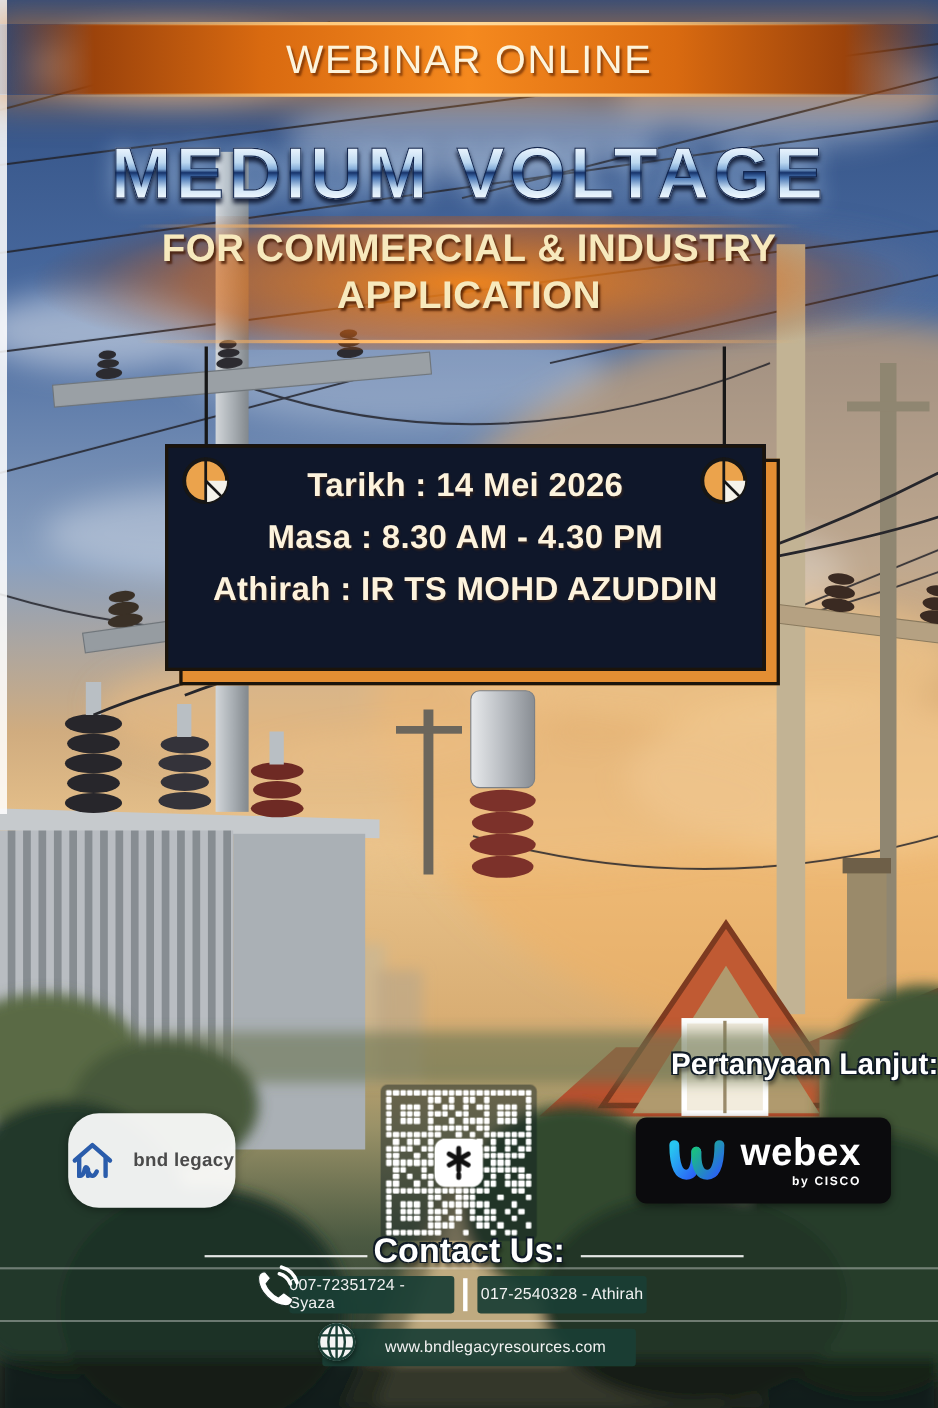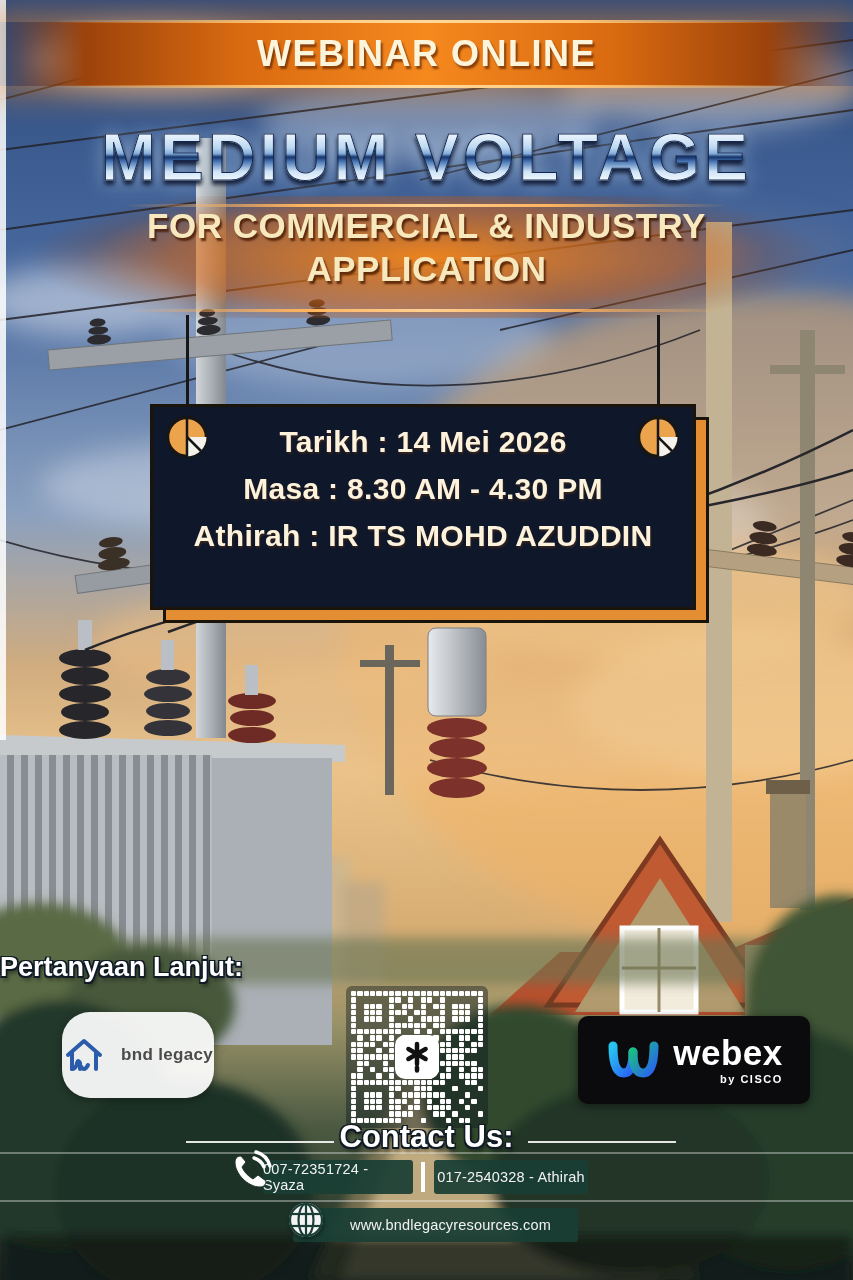--- a/index.html
+++ b/index.html
@@ -11,21 +11,21 @@
     background:rgba(255,255,255,.85);z-index:1;}
 
   
   .ribbon{position:absolute;left:0;right:0;top:22px;height:64px;z-index:3;
     background:linear-gradient(90deg,rgba(96,40,6,.15) 0%,#9c430b 10%,#d96a10 28%,#f5891e 50%,#d96a10 72%,#9c430b 90%,rgba(96,40,6,.15) 100%);
     box-shadow:0 0 34px 8px rgba(243,134,28,.5);
     display:flex;align-items:center;justify-content:center;}
   .ribbon::before,.ribbon::after{content:"";position:absolute;left:6%;right:6%;height:3px;
     background:linear-gradient(90deg,transparent,#ffc777 30%,#ffd99a 50%,#ffc777 70%,transparent);}
   .ribbon::before{top:-2px}.ribbon::after{bottom:-2px}
-  .ribbon-text{font-size:36px;font-weight:700;letter-spacing:1.5px;color:#fdf4dc;
+  .ribbon-text{font-size:36px;font-weight:400;letter-spacing:1.5px;color:#fdf4dc;
     text-shadow:2px 3px 2px rgba(86,30,0,.65);}
 
   
   .title{position:absolute;left:0;right:0;top:124px;z-index:3;text-align:center;
     font-size:66px;font-weight:800;letter-spacing:4px;line-height:1;
     background:linear-gradient(180deg,#f8fcff 0%,#e2effb 20%,#bcd8f0 36%,#84add9 45%,#16336b 50%,#4a77b4 57%,#cfe4f6 72%,#f2f9fe 86%,#ffffff 100%);
     -webkit-background-clip:text;background-clip:text;color:transparent;
     -webkit-text-stroke:1px #13264e;
     filter:drop-shadow(0 4px 2px rgba(8,16,40,.85)) drop-shadow(0 0 10px rgba(205,230,255,.45));}
 
@@ -48,37 +48,37 @@
   .card{position:absolute;left:150px;top:404px;width:546px;height:206px;z-index:5;
     background:#0f172a;border:3px solid #1b140b;padding-top:11px;text-align:center;}
   .card-line{font-size:30px;font-weight:700;line-height:47px;color:#fdf3dd;
     letter-spacing:.3px;text-shadow:1px 2px 2px rgba(120,60,10,.35);}
   .pin{position:absolute;top:414px;width:46px;height:46px;z-index:6;}
   .pin.left{left:164px}.pin.right{left:635px}
 
   
   .outlined{color:#fff;font-weight:800;
     text-shadow:-1.5px -1.5px 0 #101b26,1.5px -1.5px 0 #101b26,-1.5px 1.5px 0 #101b26,1.5px 1.5px 0 #101b26,2px 4px 4px rgba(0,0,0,.55);}
-  .inquiry{position:absolute;left:0;right:0;top:952px;z-index:5;text-align:left;font-size:27px;}
+  .inquiry{position:absolute;left:0;right:0;top:952px;z-index:5;text-align:right;font-size:27px;}
   .qr-wrap{position:absolute;left:346px;top:986px;width:142px;height:142px;z-index:5;
     background:rgba(10,24,30,.42);border-radius:6px;padding:5px;}
   .qr-grid{width:100%;height:100%;display:grid;
     grid-template-columns:repeat(21,1fr);grid-template-rows:repeat(21,1fr);gap:1px;}
   .qr-grid i{display:block}
   .qr-grid i.on{background:#fff;border-radius:1px;}
   .qr-logo{position:absolute;left:50%;top:50%;transform:translate(-50%,-50%);
     width:44px;height:44px;background:#fff;border-radius:10px;
     display:flex;align-items:center;justify-content:center;}
 
   
   .bnd-card{position:absolute;left:62px;top:1012px;width:152px;height:86px;z-index:5;
     background:rgba(255,255,255,.92);border-radius:28px;
     display:flex;align-items:center;justify-content:center;gap:16px;box-shadow:0 2px 8px rgba(0,0,0,.35);}
   .bnd-label{font-size:17px;font-weight:700;color:#4a4a4a;letter-spacing:.3px;}
-  .webex-card{position:absolute;left:578px;top:1016px;width:232px;height:88px;z-index:5;
+  .webex-card{position:absolute;left:578px;top:1016px;width:232px;height:78px;z-index:5;
     background:#0b0b0d;border-radius:10px;display:flex;align-items:center;justify-content:center;
     gap:10px;box-shadow:0 2px 8px rgba(0,0,0,.5);}
   .webex-col{display:flex;flex-direction:column;align-items:flex-end;}
   .webex-label{font-size:35px;font-weight:700;color:#fff;line-height:1;letter-spacing:.5px;}
   .webex-byline{font-size:11px;color:#fff;letter-spacing:1.5px;margin-top:3px;font-weight:700;padding-left:32px;}
 
   
   .contact-heading{position:absolute;left:0;right:0;top:1119px;z-index:5;text-align:center;font-size:31px;}
   .hline{position:absolute;top:1141px;height:2px;background:rgba(255,255,255,.88);z-index:5;}
   .hline.left{left:186px;width:148px}.hline.right{left:528px;width:148px}

